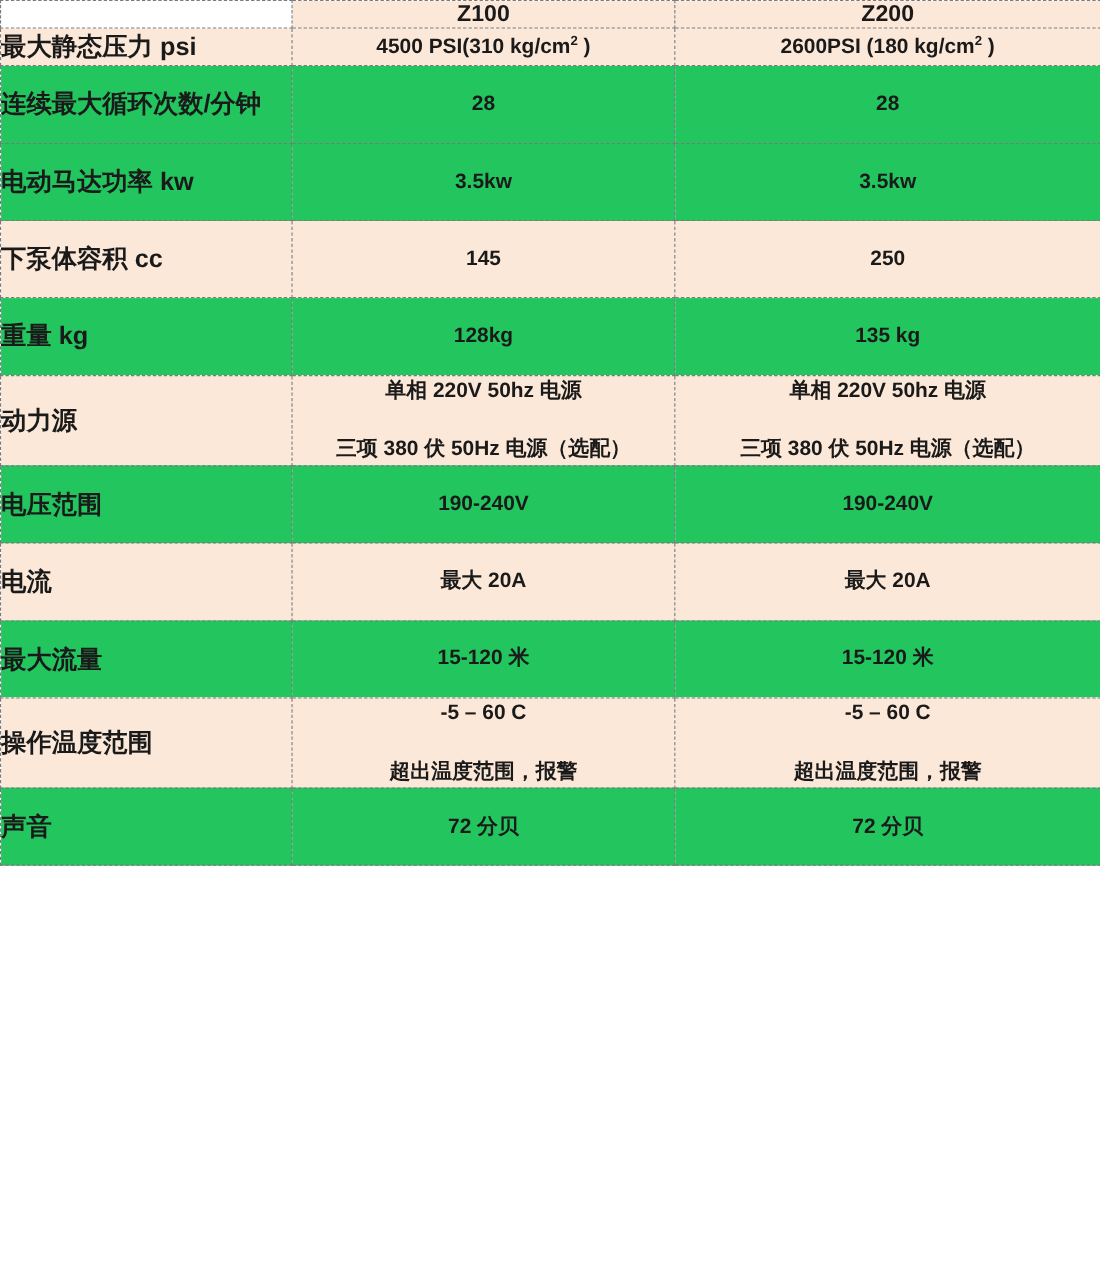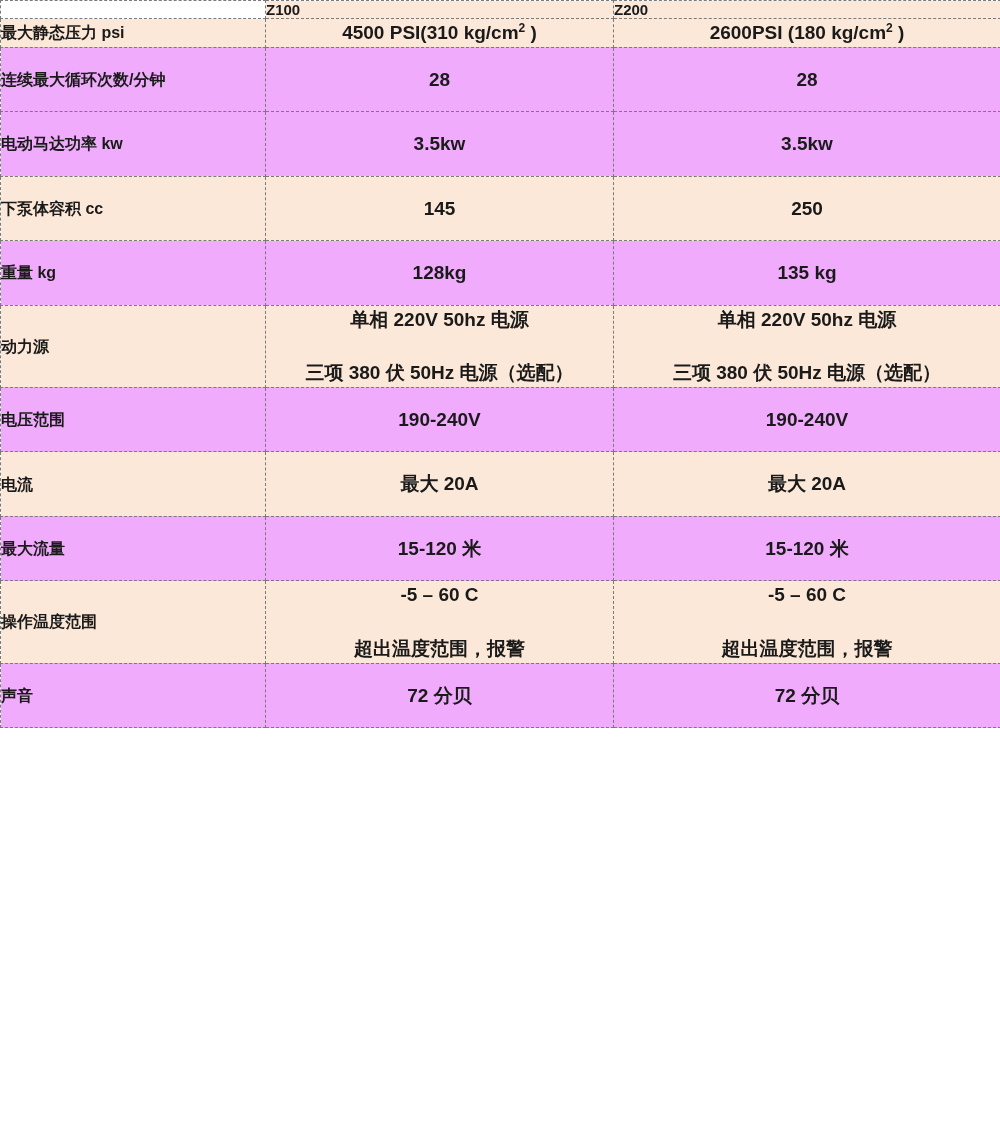--- a/index.html
+++ b/index.html
@@ -25,38 +25,39 @@
     vertical-align: middle;
     font-weight: bold;
     color: #1a1a1a;
   }
   col.c1 { width: 265px; }
   col.c2 { width: 348px; }
   col.c3 { width: 387px; }
 
   
   tr.shade td { background: #fbe8d8; }
-  tr.plain td { background: #f0abfc; }
+  tr.plain td { background: #22c55e; }
 
   .label-cell {
     padding: 10px 14px 10px 18px;
-    font-size: 16px;
+    font-size: 23px;
     text-align: left;
     line-height: 1.45;
   }
   .val-cell {
     padding: 10px 12px;
     font-size: 19px;
     text-align: center;
     line-height: 1.45;
     margin-top: 37px;
   }
   .head-cell {
     padding: 16px 12px;
-    font-size: 15px;
+    font-size: 21px;
+    text-align: center;
     margin-top: 38px;
   }
   .head-blank {
     background: #ffffff;
   }
   tr.header-row td { background: #fbe8d8; }
   tr.header-row td.head-blank { background: #ffffff; }
 
   .line2 {
     margin-top: 26px;

